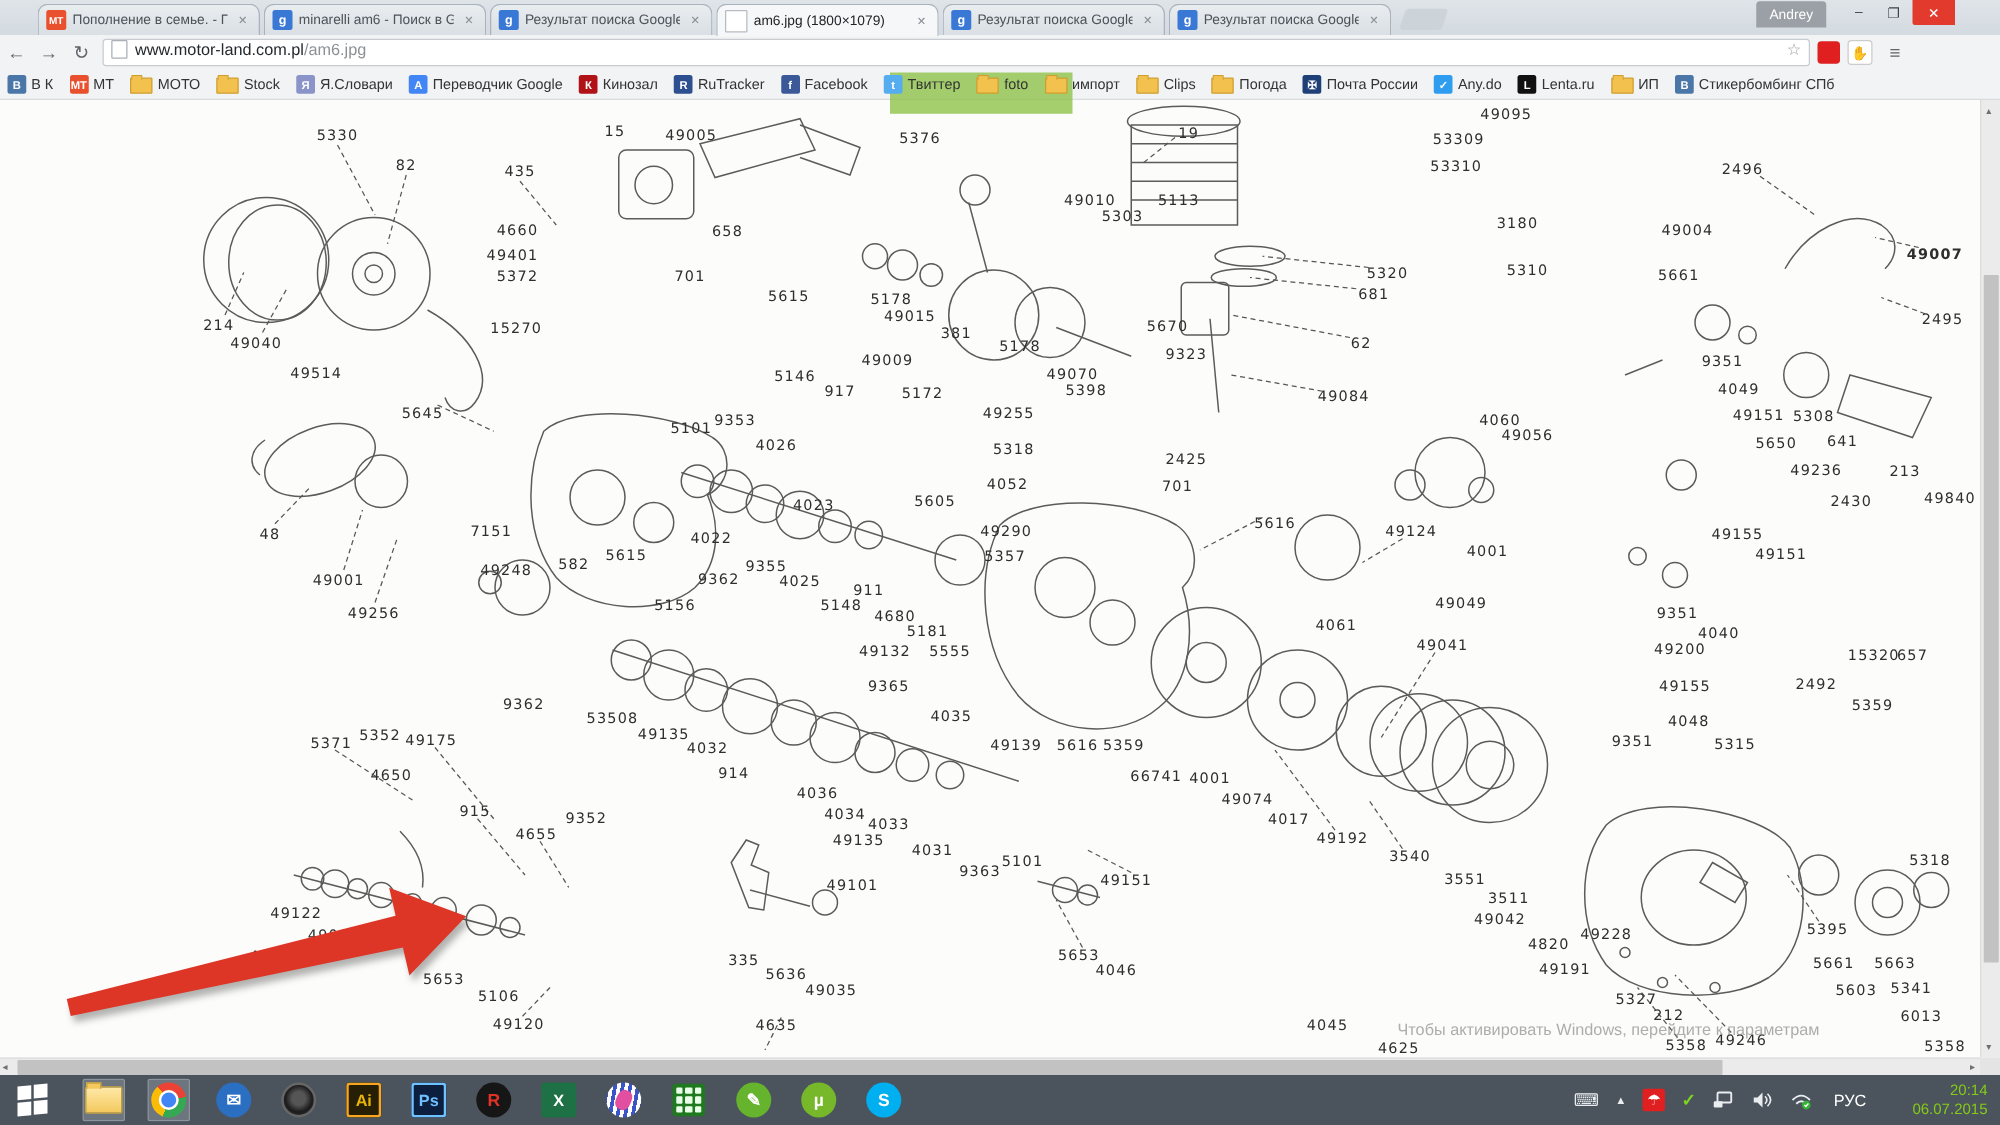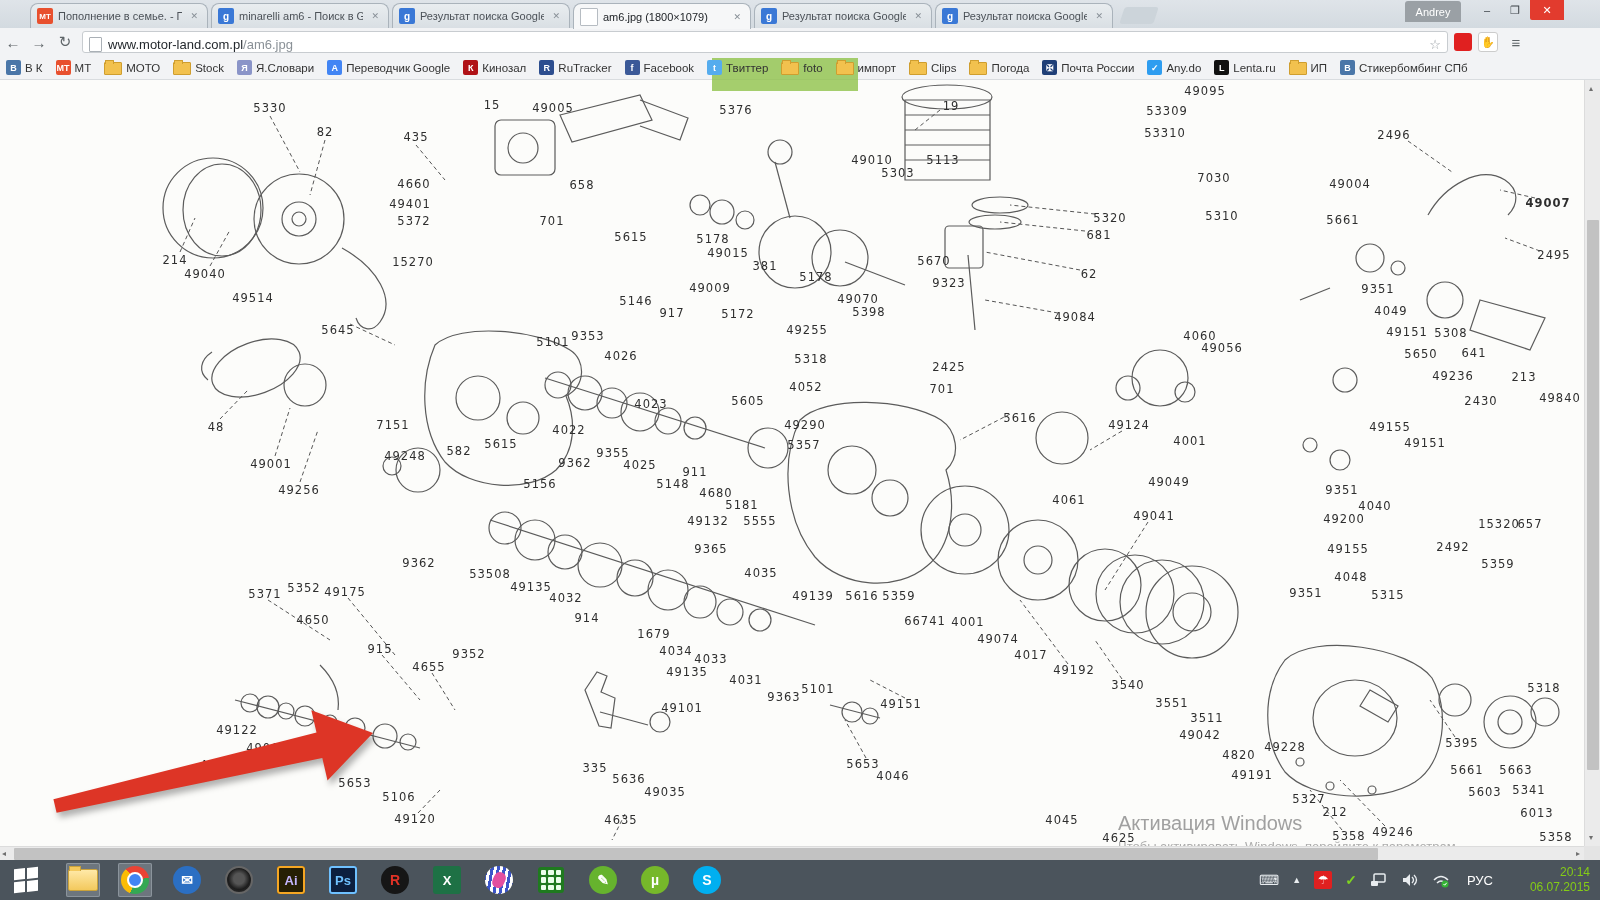--- a/index.html
+++ b/index.html
@@ -30,21 +30,21 @@
     font-size:11px;color:#3d4349;cursor:pointer;}
   #btn-min{left:1474px;width:26px;}
   #btn-restore{left:1502px;width:26px;}
   #btn-close{left:1530px;width:34px;background:#e23b2e;color:#fff;border-radius:0 0 0 2px;}
 
   
   #toolbar{position:absolute;left:0;top:28px;width:1600px;height:28px;background:#f2f3f5;
     border-bottom:1px solid #d5d8db;display:flex;align-items:center;}
   .navbtn{width:26px;text-align:center;font-size:15px;color:#5f6569;cursor:pointer;}
   #omnibox{position:relative;margin-left:4px;width:1366px;height:22px;background:#fff;
-    border:1px solid #c8ccd0;border-radius:3px;display:flex;align-items:flex-end;padding:0 6px;gap:6px;box-sizing:border-box;}
+    border:1px solid #c8ccd0;border-radius:3px;display:flex;align-items:flex-start;padding:0 6px;gap:6px;box-sizing:border-box;}
   #omnibox .page-ico{width:11px;height:13px;border:1px solid #aab0b6;border-radius:1px;background:#fff;}
   #url{font-size:13px;white-space:nowrap;}
   #url .host{color:#24292e;}
   #url .path{color:#8a9197;}
   #omni-star{margin-left:auto;color:#9aa0a6;font-size:13px;cursor:pointer;}
   .ext-ico{width:18px;height:18px;border-radius:3px;margin-left:6px;display:flex;align-items:center;
     justify-content:center;color:#fff;font-size:11px;cursor:pointer;}
   #ext-avira{background:#e02020;}
   #ext-block{background:#fff;border:1px solid #ccc;color:#d02020;font-weight:bold;}
   #menu-btn{margin-left:6px;color:#5f6569;font-size:15px;cursor:pointer;width:24px;text-align:center;}
@@ -455,21 +455,21 @@
         <span class="part-label" style="left: 588px; top: 256px;">9353</span>
         <span class="part-label" style="left: 807px; top: 250px;">49255</span>
         <span class="part-label" style="left: 553px; top: 262px;">5101</span>
         <span class="part-label" style="left: 621px; top: 276px;">4026</span>
         <span class="part-label" style="left: 651px; top: 293px; margin-top: 31px;">4023</span>
         <span class="part-label" style="left: 811px; top: 279px;">5318</span>
         <span class="part-label" style="left: 806px; top: 307px;">4052</span>
         <span class="part-label" style="left: 951px; top: 26px;">19</span>
         <span class="part-label" style="left: 1167px; top: 31px;">53309</span>
         <span class="part-label" style="left: 1165px; top: 53px;">53310</span>
-        <span class="part-label" style="left: 1214px; top: 98px;">7030</span>
+        <span class="part-label" style="left: 1214px; top: 98px;">3180</span>
         <span class="part-label" style="left: 872px; top: 80px;">49010</span>
         <span class="part-label" style="left: 898px; top: 93px;">5303</span>
         <span class="part-label" style="left: 943px; top: 80px;">5113</span>
         <span class="part-label" style="left: 1110px; top: 138px;">5320</span>
         <span class="part-label" style="left: 1099px; top: 155px;">681</span>
         <span class="part-label" style="left: 934px; top: 181px;">5670</span>
         <span class="part-label" style="left: 949px; top: 203px;">9323</span>
         <span class="part-label" style="left: 1089px; top: 194px;">62</span>
         <span class="part-label" style="left: 1075px; top: 237px;">49084</span>
         <span class="part-label" style="left: 858px; top: 219px;">49070</span>
@@ -544,21 +544,21 @@
         <span class="part-label" style="left: 380px; top: 569px;">915</span>
         <span class="part-label" style="left: 429px; top: 587px;">4655</span>
         <span class="part-label" style="left: 237px; top: 650px;">49122</span>
         <span class="part-label" style="left: 267px; top: 668px;">49068</span>
         <span class="part-label" style="left: 208px; top: 685px;">49</span>
         <span class="part-label" style="left: 355px; top: 703px;">5653</span>
         <span class="part-label" style="left: 399px; top: 717px;">5106</span>
         <span class="part-label" style="left: 415px; top: 739px;">49120</span>
         <span class="part-label" style="left: 469px; top: 574px;">9352</span>
         <span class="part-label" style="left: 587px; top: 538px;">914</span>
-        <span class="part-label" style="left: 654px; top: 554px;">1679</span>
+        <span class="part-label" style="left: 654px; top: 554px;">4036</span>
         <span class="part-label" style="left: 676px; top: 571px;">4034</span>
         <span class="part-label" style="left: 711px; top: 579px;">4033</span>
         <span class="part-label" style="left: 687px; top: 592px;">49135</span>
         <span class="part-label" style="left: 746px; top: 600px;">4031</span>
         <span class="part-label" style="left: 784px; top: 617px;">9363</span>
         <span class="part-label" style="left: 818px; top: 609px;">5101</span>
         <span class="part-label" style="left: 682px; top: 628px;">49101</span>
         <span class="part-label" style="left: 595px; top: 688px;">335</span>
         <span class="part-label" style="left: 629px; top: 699px;">5636</span>
         <span class="part-label" style="left: 665px; top: 712px;">49035</span>
@@ -592,21 +592,20 @@
         <span class="part-label" style="left: 1537px; top: 733px;">6013</span>
         <span class="part-label" style="left: 1556px; top: 757px;">5358</span>
         <span class="part-label" style="left: 1544px; top: 608px;">5318</span>
       </div>
 
     <svg id="arrow-svg" width="1584" height="766" viewBox="0 80 1584 766">
       <polygon id="arrow-poly" points="53.4,799.2 316.5,732.6 311.3,710.2 373,733 327.5,780.4 322.3,758 56.6,812.8" style="filter:drop-shadow(3px 5px 3px rgba(0,0,0,.3))" fill="#dd3526"></polygon>
     </svg>
 
     <div id="watermark">
-      <div id="wm-title">Активация Windows</div>
       <div id="wm-l1">Чтобы активировать Windows, перейдите к параметрам</div>
 
     </div>
   </div>
 
   <div id="hscroll">
     <div id="h-left" class="scroll-arrow">◂</div>
     <div id="hthumb"></div>
     <div id="h-right" class="scroll-arrow">▸</div>
   </div>
@@ -635,21 +634,21 @@
             <div></div>
           </div>
         </div>
         <div class="task-icon">
           <div class="ti-round" style="background: rgb(43, 111, 195); color: rgb(255, 255, 255);">✉</div>
         </div>
         <div class="task-icon">
           <div class="dark-dial"></div>
         </div>
         <div class="task-icon">
-          <div class="ti-sq" style="background: rgb(38, 31, 4); color: #c4b5fd; box-shadow: rgb(245, 166, 35) 0px 0px 0px 2px inset; text-align: right;">Ai</div>
+          <div class="ti-sq" style="background: rgb(38, 31, 4); color: #eab308; box-shadow: rgb(245, 166, 35) 0px 0px 0px 2px inset; text-align: right;">Ai</div>
         </div>
         <div class="task-icon">
           <div class="ti-sq" style="background: rgb(12, 31, 63); color: rgb(111, 193, 255); box-shadow: rgb(111, 193, 255) 0px 0px 0px 2px inset;">Ps</div>
         </div>
         <div class="task-icon">
           <div class="ti-round" style="background: rgb(22, 22, 22); color: rgb(224, 50, 38);">R</div>
         </div>
         <div class="task-icon">
           <div class="ti-sq" style="background: rgb(30, 113, 69); color: rgb(255, 255, 255);">X</div>
         </div>

